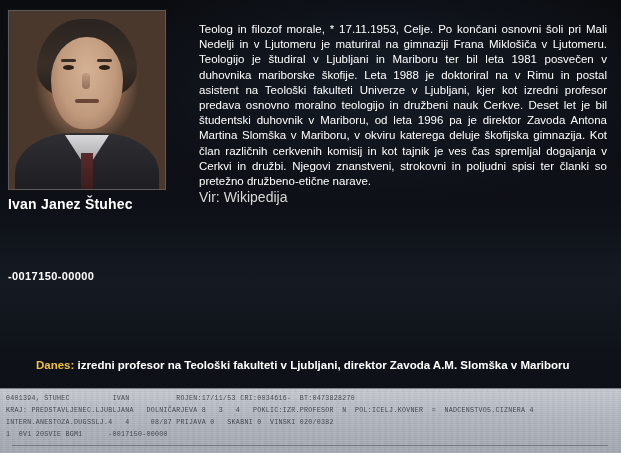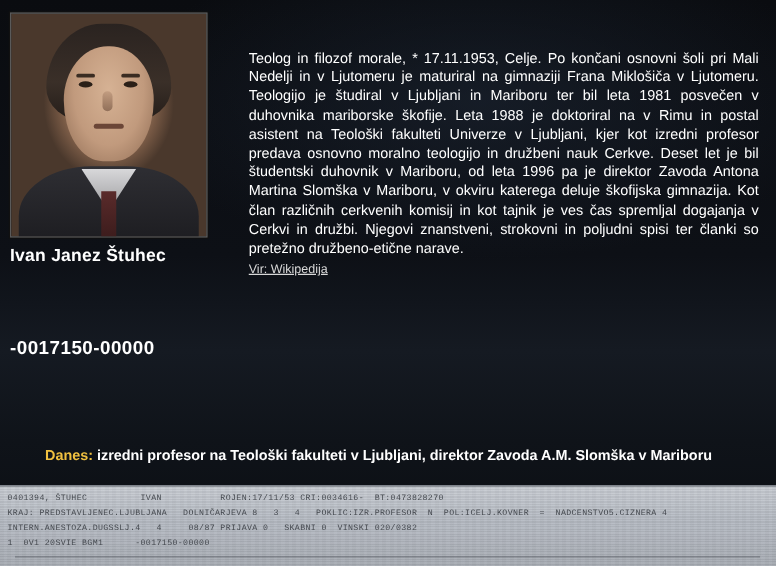--- a/index.html
+++ b/index.html
@@ -125,45 +125,44 @@
     color: #ffffff;
     font-size: 14px;
     font-weight: bold;
     letter-spacing: 0.2px;
   }
 
   
   .bio {
     position: absolute;
     left: 199px;
-    top: 40px;
+    top: 22px;
     width: 408px;
     color: #ffffff;
     font-size: 11.5px;
     line-height: 15.2px;
     text-align: justify;
   }
   .bio p { margin: 0; }
   .source {
     margin-top: 1px;
-    font-size: 10px;
+    font-size: 14px;
     color: #d8d8d8;
-    text-decoration: underline;
   }
 
   
   .reg-block {
     position: absolute;
     left: 8px;
     top: 270px;
     width: 190px;
     color: #ffffff;
   }
   .reg-id {
-    font-size: 15px;
+    font-size: 11px;
     font-weight: bold;
     letter-spacing: 0.4px;
     margin-bottom: 3px;
   }
   .reg-text {
     font-size: 10.5px;
     line-height: 13.5px;
   }
 
   

